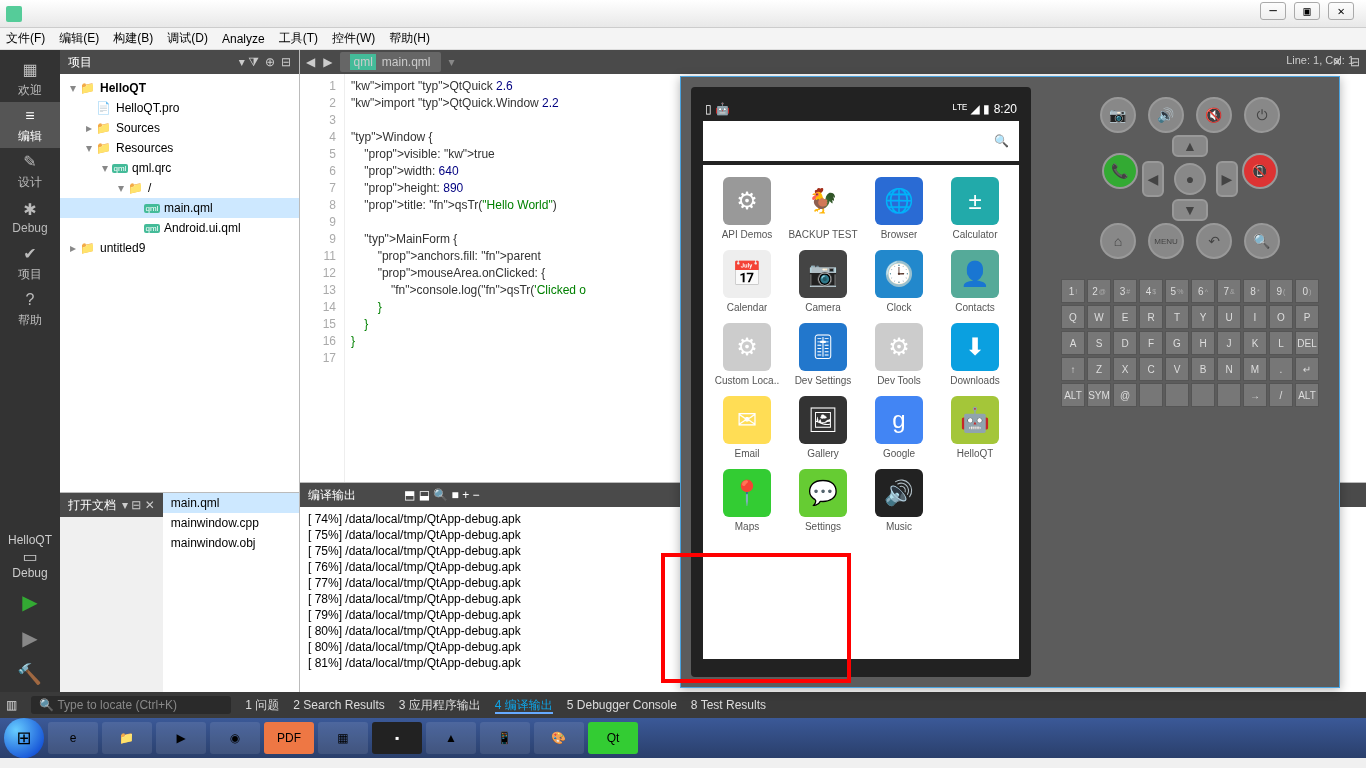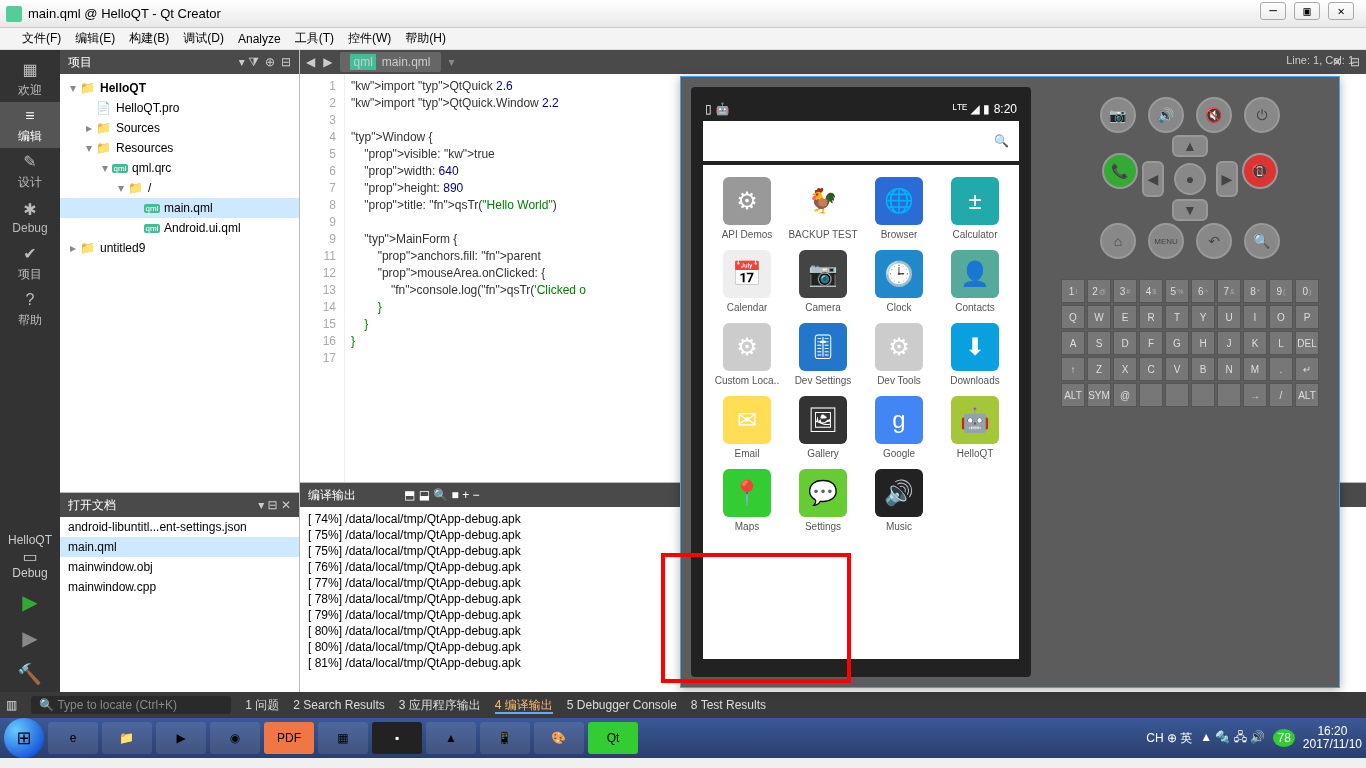--- a/index.html
+++ b/index.html
@@ -2,60 +2,60 @@
 <html><head>
 <meta charset="utf-8">
 <style>
 *{box-sizing:border-box;margin:0;padding:0;font-family:"Segoe UI",Tahoma,sans-serif;font-size:12px}
 body{width:1366px;height:768px;overflow:hidden;background:#f0f0f0;position:relative}
 .titlebar{height:28px;background:linear-gradient(#fff,#e8e8e8);display:flex;align-items:center;padding:0 6px;border-bottom:1px solid #ccc}
 .titlebar .icon{width:16px;height:16px;background:#5c9;border-radius:2px;margin-right:6px}
 .titlebar .title{flex:1;font-size:13px}
 .win-ctrl{display:flex;gap:8px;position:absolute;right:12px;top:2px}
 .win-ctrl span{border:1px solid #aaa;width:26px;height:18px;display:flex;align-items:center;justify-content:center;border-radius:3px;font-family:monospace;cursor:pointer}
-.menubar{height:22px;background:#f4f4f4;display:flex;align-items:center;padding:0 22px;gap:14px;border-bottom:1px solid #ddd}
+.menubar{height:22px;background:#f4f4f4;display:flex;align-items:center;padding:0 6px;gap:14px;border-bottom:1px solid #ddd}
 .menubar span{cursor:pointer}
 .main{display:flex;height:642px}
 .modebar{width:60px;background:#333;color:#bbb;display:flex;flex-direction:column;align-items:center;padding-top:6px}
 .modebar .m{width:100%;height:46px;display:flex;flex-direction:column;align-items:center;justify-content:center;gap:2px;cursor:pointer;font-size:11px}
 .modebar .m.active{background:#555;color:#fff}
 .modebar .micon{width:20px;height:20px;display:flex;align-items:center;justify-content:center;font-size:16px}
 .modebar .spacer{flex:1}
 .modebar .run{color:#3a3;font-size:20px;padding:6px}
 .left{width:240px;display:flex;flex-direction:column;border-right:1px solid #bbb}
 .panel-hdr{background:#4a4a4a;color:#fff;height:24px;display:flex;align-items:center;padding:0 8px;gap:6px}
 .panel-hdr .title{flex:1}
 .panel-hdr .tb{cursor:pointer;font-size:12px;color:#ccc}
 .tree{flex:1;background:#fff;overflow:auto;padding:4px 0}
 .tree .row{display:flex;align-items:center;height:20px;cursor:pointer;white-space:nowrap}
 .tree .row.sel{background:#cde8ff}
 .tree .tw{width:14px;text-align:center;color:#888}
 .tree .ic{width:16px;height:14px;margin-right:4px;display:inline-flex;align-items:center;justify-content:center}
 .tree .folder{color:#e6b84a}
 .tree .qml{background:#4b9;color:#fff;font-size:8px;border-radius:2px;padding:0 2px}
-.opendocs{height:200px;display:flex;flex-direction:column;border-top:1px solid #bbb}
+.opendocs{height:200px;display:flex;flex-direction:row;border-top:1px solid #bbb}
 .opendocs .list{flex:1;background:#fff;overflow:auto}
 .opendocs .row{padding:3px 8px;cursor:pointer}
 .opendocs .row.sel{background:#cde8ff}
 .center{flex:1;display:flex;flex-direction:column;min-width:0}
 .edtabs{height:24px;background:#4a4a4a;display:flex;align-items:center;padding:0 6px;gap:8px;color:#ccc}
 .edtabs .arr{cursor:pointer}
 .edtabs .fname{background:#666;padding:2px 10px;border-radius:2px;display:flex;align-items:center;gap:6px}
 .edtabs .sp{flex:1}
 .editor{flex:1;display:flex;background:#fff;font-family:Consolas,monospace;overflow:hidden;position:relative}
 .gutter{width:45px;background:#fff;color:#aaa;text-align:right;padding:4px 8px 4px 4px;border-right:1px solid #eee}
 .gutter div{height:17px;line-height:17px}
 .code{flex:1;padding:4px 6px;white-space:pre;line-height:17px;color:#333}.str{color:#008000}.num{color:#000080}
 .bottom{height:210px;display:flex;flex-direction:column;border-top:1px solid #bbb}
 .bottom .hdr{background:#4a4a4a;color:#fff;height:24px;display:flex;align-items:center;padding:0 8px;gap:8px}
 .out{flex:1;background:#fff;font-family:Consolas,monospace;padding:4px 8px;overflow:auto;line-height:16px}
 .statusbar{height:26px;background:#3a3a3a;color:#ddd;display:flex;align-items:center;padding:0 6px;gap:14px;font-size:11px}
 .statusbar .loc{background:#2a2a2a;padding:2px 8px;border-radius:3px;color:#888;width:200px}
 .statusbar .tab{cursor:pointer}
-.statusbar .tab.act{color:#fdba74;border-bottom:2px solid #6af}
+.statusbar .tab.act{color:#0ea5e9;border-bottom:2px solid #6af}
 .taskbar{height:40px;background:linear-gradient(#3b5998,#2a3f6b);display:flex;align-items:center;padding:0 4px;gap:4px}
 .taskbar .tb-item{width:50px;height:32px;background:rgba(255,255,255,.1);border-radius:3px;display:flex;align-items:center;justify-content:center;cursor:pointer}
 .taskbar .orb{width:40px;height:40px;border-radius:50%;background:radial-gradient(circle at 30% 30%,#6cf,#03c);display:flex;align-items:center;justify-content:center;font-size:18px}
 .taskbar .tray{margin-left:auto;display:flex;align-items:center;gap:8px;color:#fff;font-size:11px}
 .clock{text-align:center;line-height:13px}
 .lineinfo{position:absolute;right:12px;top:54px;color:#ccc;font-size:11px;z-index:5}
 
 
 .emu{position:absolute;left:680px;top:76px;width:660px;height:612px;background:#e8e8e8;border:1px solid #4aa3df;display:flex;flex-direction:column;box-shadow:0 2px 10px rgba(0,0,0,.3);z-index:10}
 .emu-title{height:26px;background:linear-gradient(#fafdff,#e2eef7);display:flex;align-items:center;padding:0 8px;font-size:12px;border-bottom:1px solid #ccc}
@@ -76,21 +76,20 @@
 .dpad .cbtn{position:absolute}
 .kbd{display:grid;grid-template-columns:repeat(10,24px);gap:2px}
 .kbd .k{height:24px;background:#777;border:1px solid #555;display:flex;align-items:center;justify-content:center;color:#ddd;font-size:10px;cursor:pointer}
 .kbd .k sup{font-size:7px;margin-left:1px;color:#aaa}
 </style>
 </head>
 <body>
 
 <div class="titlebar">
   <span class="icon"></span>
-  <span class="title">main.qml @ HelloQT - Qt Creator</span>
   <div class="win-ctrl">
     <span>─</span>
     <span>▣</span>
     <span>✕</span>
   </div>
 </div>
 
 <div class="menubar" id="menubar">
     <span>文件(F)</span>
     <span>编辑(E)</span>
@@ -200,24 +199,23 @@
           <span>untitled9</span>
         </div>
       </div>
 
     <div class="opendocs">
       <div class="panel-hdr">
         <span class="title">打开文档</span>
         <span class="tb">▾ ⊟ ✕</span>
       </div>
       <div class="list" id="opendocs">
-          <div class="row">android-libuntitl...ent-settings.json</div>
           <div class="row sel">main.qml</div>
+          <div class="row">mainwindow.cpp</div>
           <div class="row">mainwindow.obj</div>
-          <div class="row">mainwindow.cpp</div>
         </div>
     </div>
   </div>
 
   <div class="center">
     <div class="edtabs">
       <span class="arr">◀</span>
       <span class="arr">▶</span>
       <span class="fname">
         <span class="qml" style="background:#4b9;padding:1px 3px">qml</span>
@@ -299,29 +297,20 @@
   <div class="tb-item">📁</div>
   <div class="tb-item">▶</div>
   <div class="tb-item">◉</div>
   <div class="tb-item" style="background:#e74">PDF</div>
   <div class="tb-item">▦</div>
   <div class="tb-item" style="background:#222;color:#fff">▪</div>
   <div class="tb-item">▲</div>
   <div class="tb-item">📱</div>
   <div class="tb-item">🎨</div>
   <div class="tb-item" style="background:#3c3">Qt</div>
-  <div class="tray">
-    <span>CH ⊕ 英</span>
-    <span>▲ 🔩 🖧 🔊</span>
-    <span style="background:#3c3;border-radius:50%;padding:2px 4px">78</span>
-    <div class="clock">
-        <div>16:20</div>
-        <div>2017/11/10</div>
-      </div>
-  </div>
 </div>
 
 <div class="emu">
   <div class="emu-body">
     <div class="phone">
       <div class="ph-status">
         <span>▯ 🤖</span>
           <span class="r">ᴸᵀᴱ ◢ ▮ <span>8:20</span></span>
       </div>
       <div class="ph-search">

